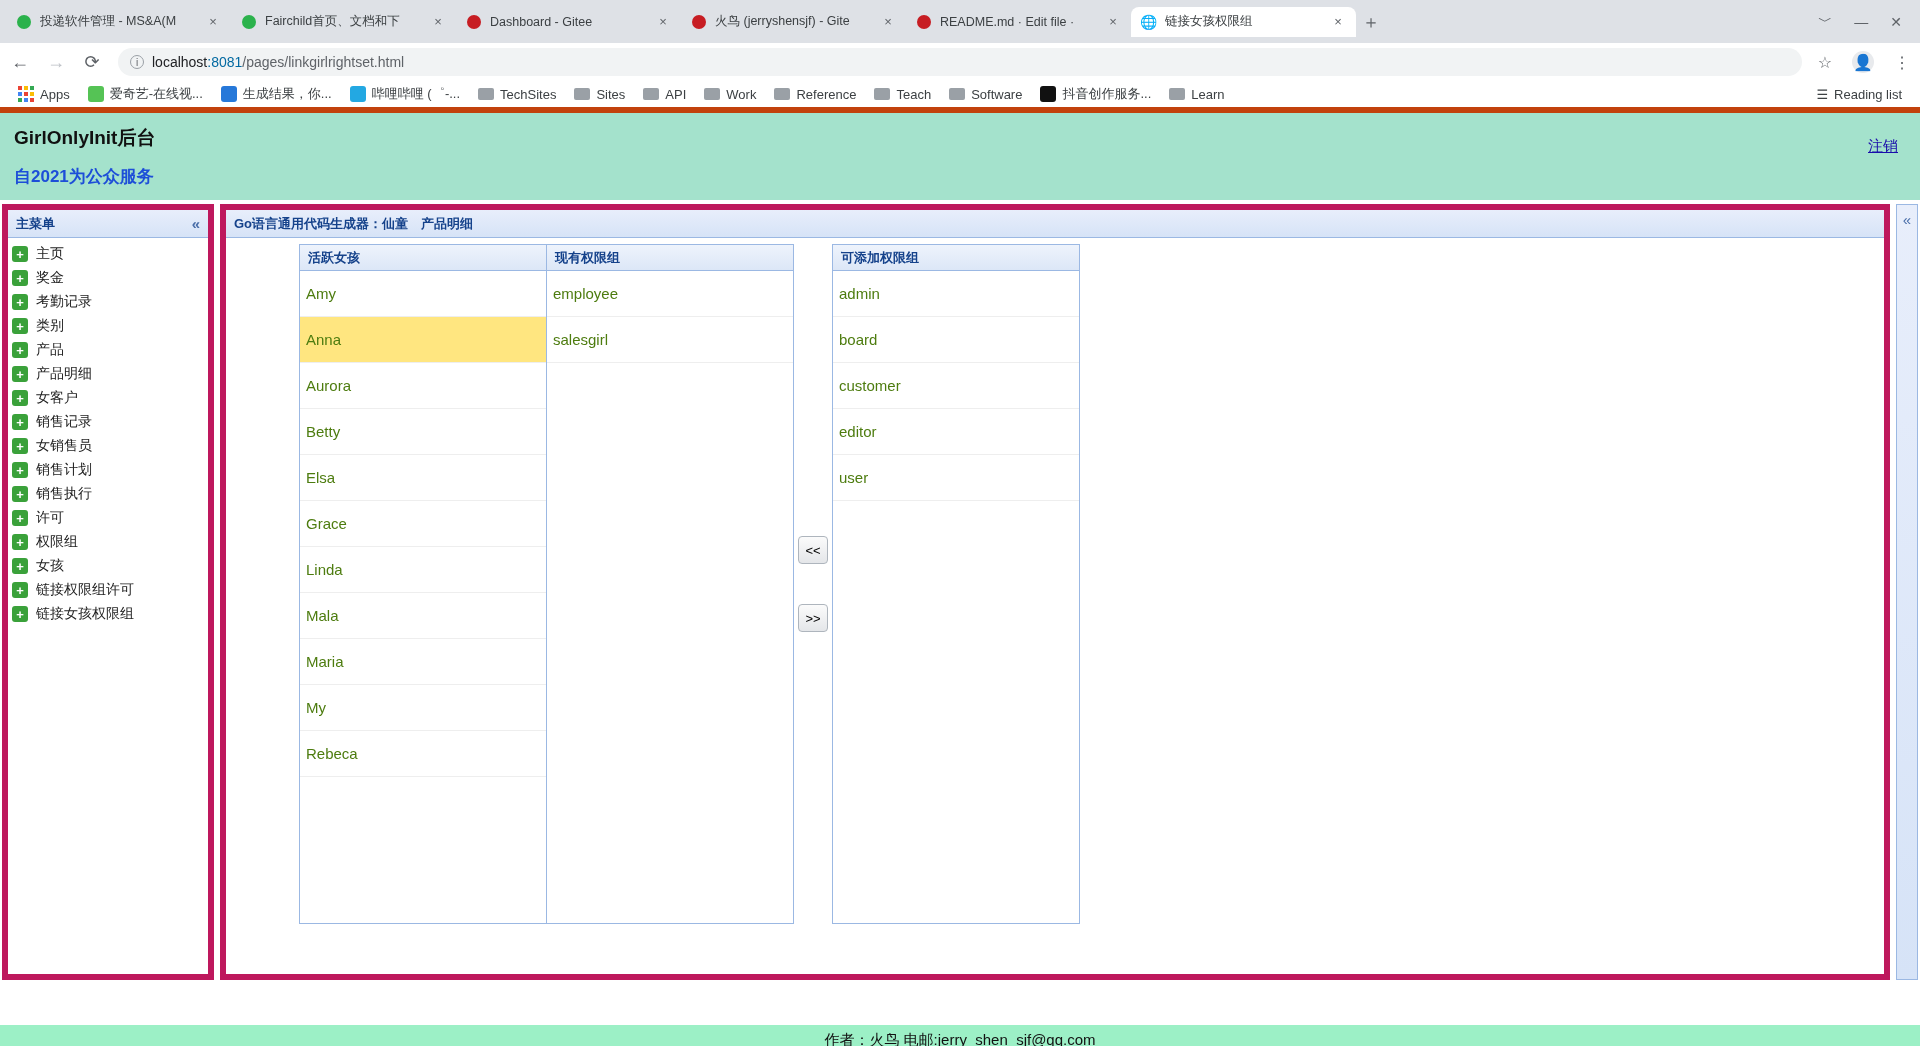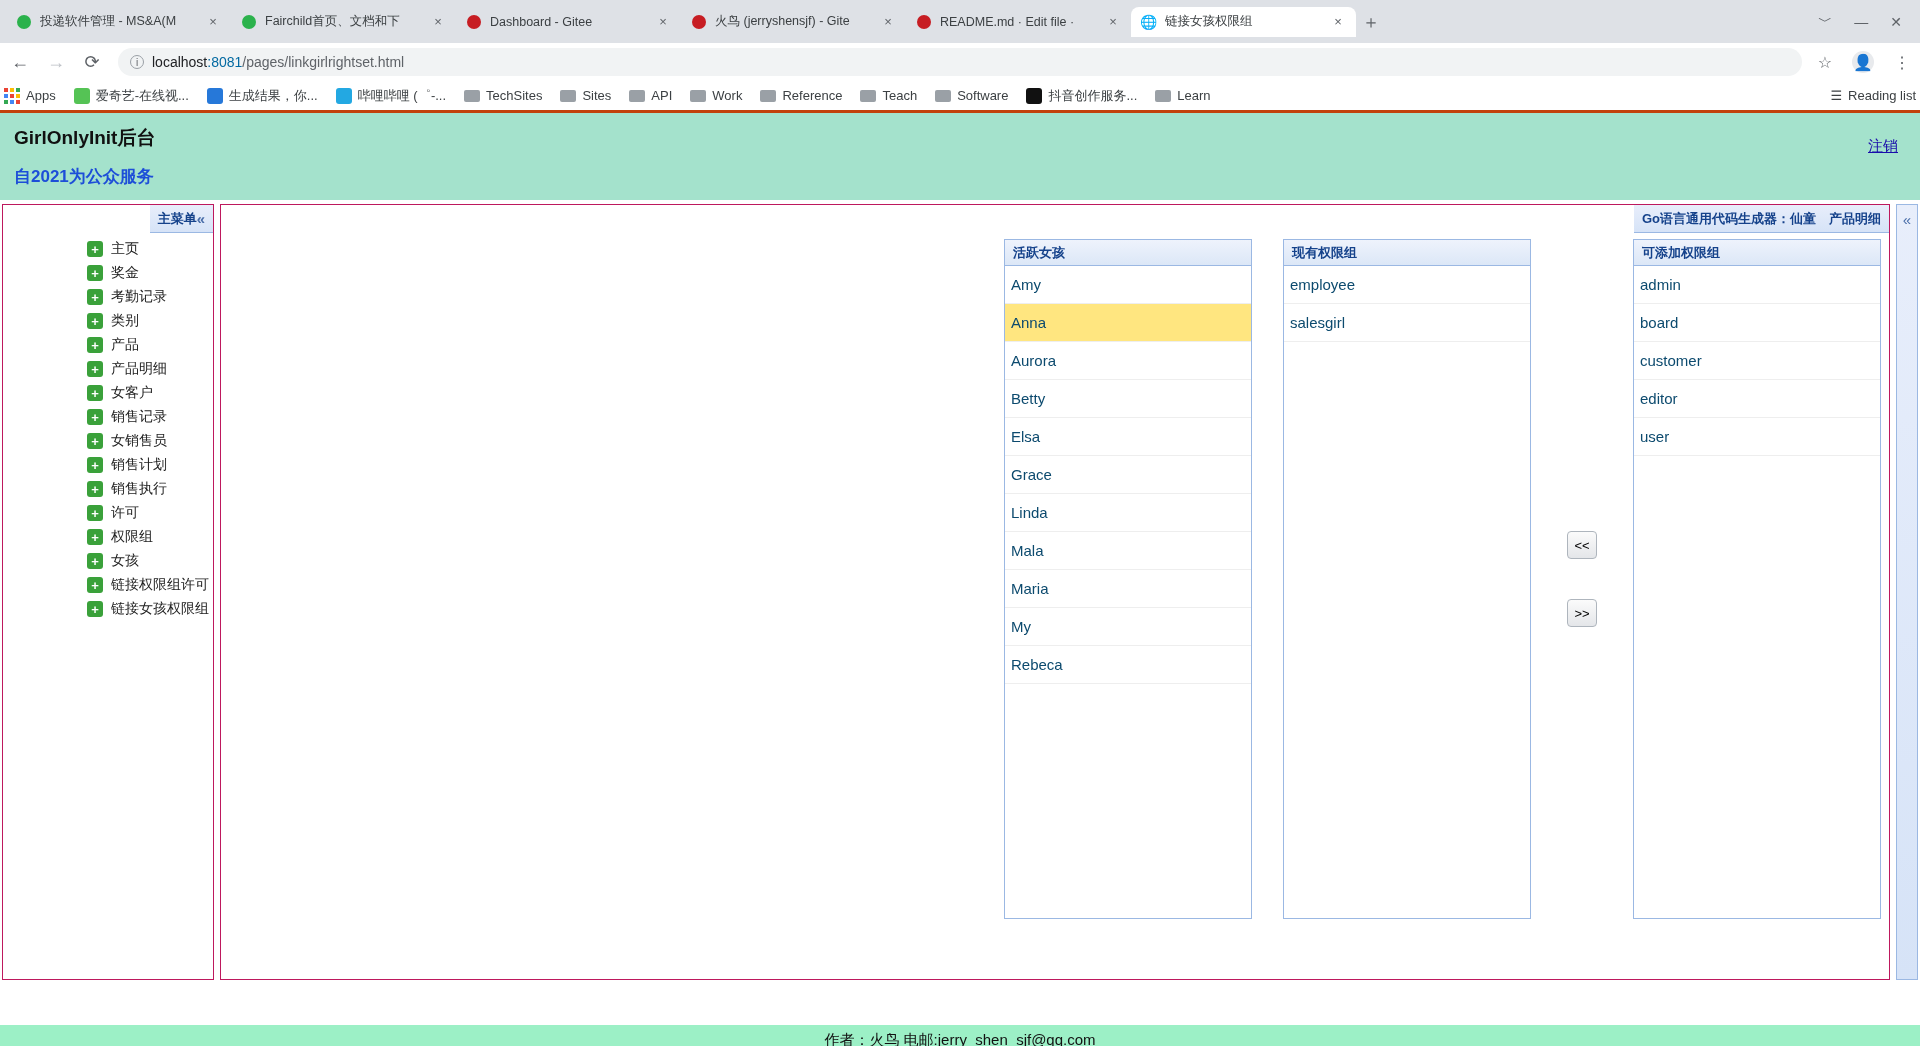--- a/index.html
+++ b/index.html
@@ -20,53 +20,53 @@
     .addr-bar { display: flex; align-items: center; height: 38px; background: #fff; padding: 0 10px; gap: 16px; }
     .nav-btn { width: 20px; text-align: center; font-size: 18px; color: #5f6368; cursor: pointer; }
     .nav-btn.disabled { color: #bdc1c6; }
     .url-wrap { flex: 1; display: flex; align-items: center; height: 28px; border-radius: 14px; background: #f1f3f4; padding: 0 12px; gap: 8px; color: #202124; font-size: 14px; }
     .url-info-icon { font-size: 14px; color: #5f6368; border: 1px solid #9aa0a6; border-radius: 50%; width: 14px; height: 14px; display: inline-flex; align-items: center; justify-content: center; font-size: 10px; }
     .url-host { color: #202124; }
     .url-port { color: #0369a1; }
     .url-path { color: #5f6368; }
     .addr-icons { display: flex; align-items: center; gap: 20px; color: #5f6368; font-size: 16px; }
 
-    .bookmark-bar { display: flex; align-items: center; height: 32px; background: #fff; padding: 0 4px; gap: 18px; border-bottom: 3px solid #c2410c; color: #3c4043; font-size: 13px; }
+    .bookmark-bar { display: flex; align-items: center; height: 32px; background: #fff; padding: 0 18px; gap: 18px; border-bottom: 6px solid #c2410c; color: #3c4043; font-size: 13px; }
     .bm-item { display: flex; align-items: center; gap: 6px; cursor: pointer; white-space: nowrap; }
     .bm-folder-ico { width: 16px; height: 12px; background: #9aa0a6; border-radius: 2px; display: inline-block; position: relative; }
     .bm-apps-ico { width: 16px; height: 16px; display: inline-grid; grid-template-columns: repeat(3,4px); grid-template-rows: repeat(3,4px); gap: 2px; }
     .bm-apps-ico span { background: #ea4335; }
     .bm-apps-ico span:nth-child(2){background:#fbbc04}.bm-apps-ico span:nth-child(3){background:#34a853}.bm-apps-ico span:nth-child(4){background:#4285f4}.bm-apps-ico span:nth-child(5){background:#ea4335}.bm-apps-ico span:nth-child(6){background:#fbbc04}.bm-apps-ico span:nth-child(7){background:#34a853}.bm-apps-ico span:nth-child(8){background:#4285f4}.bm-apps-ico span:nth-child(9){background:#ea4335}
     .bm-right { margin-left: auto; display: flex; align-items: center; gap: 6px; }
 
     
     .viewport { position: relative; height: 942px; background: #fff; }
     .page-header { background: #a4e2cc; padding: 12px 14px; }
     .page-title { font-size: 19px; font-weight: bold; color: #111; }
     .page-subtitle { font-size: 17px; font-weight: bold; color: #1d4ed8; margin-top: 14px; }
     .logout-link { position: absolute; right: 22px; top: 24px; font-size: 15px; color: #1a0dab; text-decoration: underline; cursor: pointer; }
 
     .workspace { display: flex; height: 780px; padding: 4px 2px 0 2px; position: relative; gap: 6px; }
 
-    .panel { border: 1px solid #be185d; background: #fff; display: flex; flex-direction: column; align-items: flex-end; }
+    .panel { border: 6px solid #be185d; background: #fff; display: flex; flex-direction: column; }
     .panel-header { height: 28px; display: flex; align-items: center; padding: 0 8px; font-size: 13px; font-weight: bold; color: #15428b; background: linear-gradient(#e8eefb,#d6e3f7); border-bottom: 1px solid #9bb8e3; position: relative; }
     .collapse-handle { margin-left: auto; color: #4a6ea9; font-size: 15px; cursor: pointer; }
 
     .sidebar { width: 212px; }
     .sidebar-body { flex: 1; overflow: auto; padding: 4px 4px; }
     .menu-item { display: flex; align-items: center; gap: 8px; height: 24px; font-size: 14px; color: #222; cursor: pointer; }
     .plus-ico { width: 16px; height: 16px; display: inline-flex; align-items: center; justify-content: center; background: #3aa13a; color: #fff; border-radius: 3px; font-size: 13px; font-weight: bold; line-height: 1; }
 
     .main-panel { flex: 1; }
-    .main-body { flex: 1; padding: 6px 8px; display: flex; align-items: flex-start; position: relative; gap: 32px; }
+    .main-body { flex: 1; padding: 6px 8px; display: flex; align-items: flex-start; position: relative; }
 
     .list-box { width: 248px; border: 1px solid #9bb8e3; background: #fff; height: 680px; display: flex; flex-direction: column; }
     .list-header { height: 26px; display: flex; align-items: center; padding: 0 8px; font-size: 13px; font-weight: bold; color: #15428b; background: linear-gradient(#eef3fc,#dce7f7); border-bottom: 1px solid #9bb8e3; }
     .list-body { flex: 1; overflow: auto; }
-    .list-row { height: 38px; display: flex; align-items: center; padding: 0 6px; font-size: 15px; color: #0c4a6e; border-bottom: 1px solid #eee; cursor: pointer; }
+    .list-row { height: 46px; display: flex; align-items: center; padding: 0 6px; font-size: 15px; color: #4d7c0f; border-bottom: 1px solid #eee; cursor: pointer; }
     .list-row.selected { background: #ffe680; }
 
     .transfer-btns { display: flex; flex-direction: column; justify-content: center; gap: 40px; padding: 0 4px; height: 680px; align-self: flex-start; margin-top: 0; }
     .transfer-btns button { width: 30px; height: 28px; border: 1px solid #aeb5bd; background: linear-gradient(#fbfbfb,#e4e6e9); border-radius: 4px; font-size: 13px; cursor: pointer; }
 
     .right-strip { width: 22px; border: 1px solid #9bb8e3; background: linear-gradient(#e8eefb,#d6e3f7); display: flex; align-items: flex-start; justify-content: center; padding-top: 6px; }
 
     .footer { position: absolute; bottom: 0; left: 0; right: 0; height: 30px; background: #9cf0c6; display: flex; align-items: center; justify-content: center; font-size: 15px; color: #111; }
   </style>
 </head>

